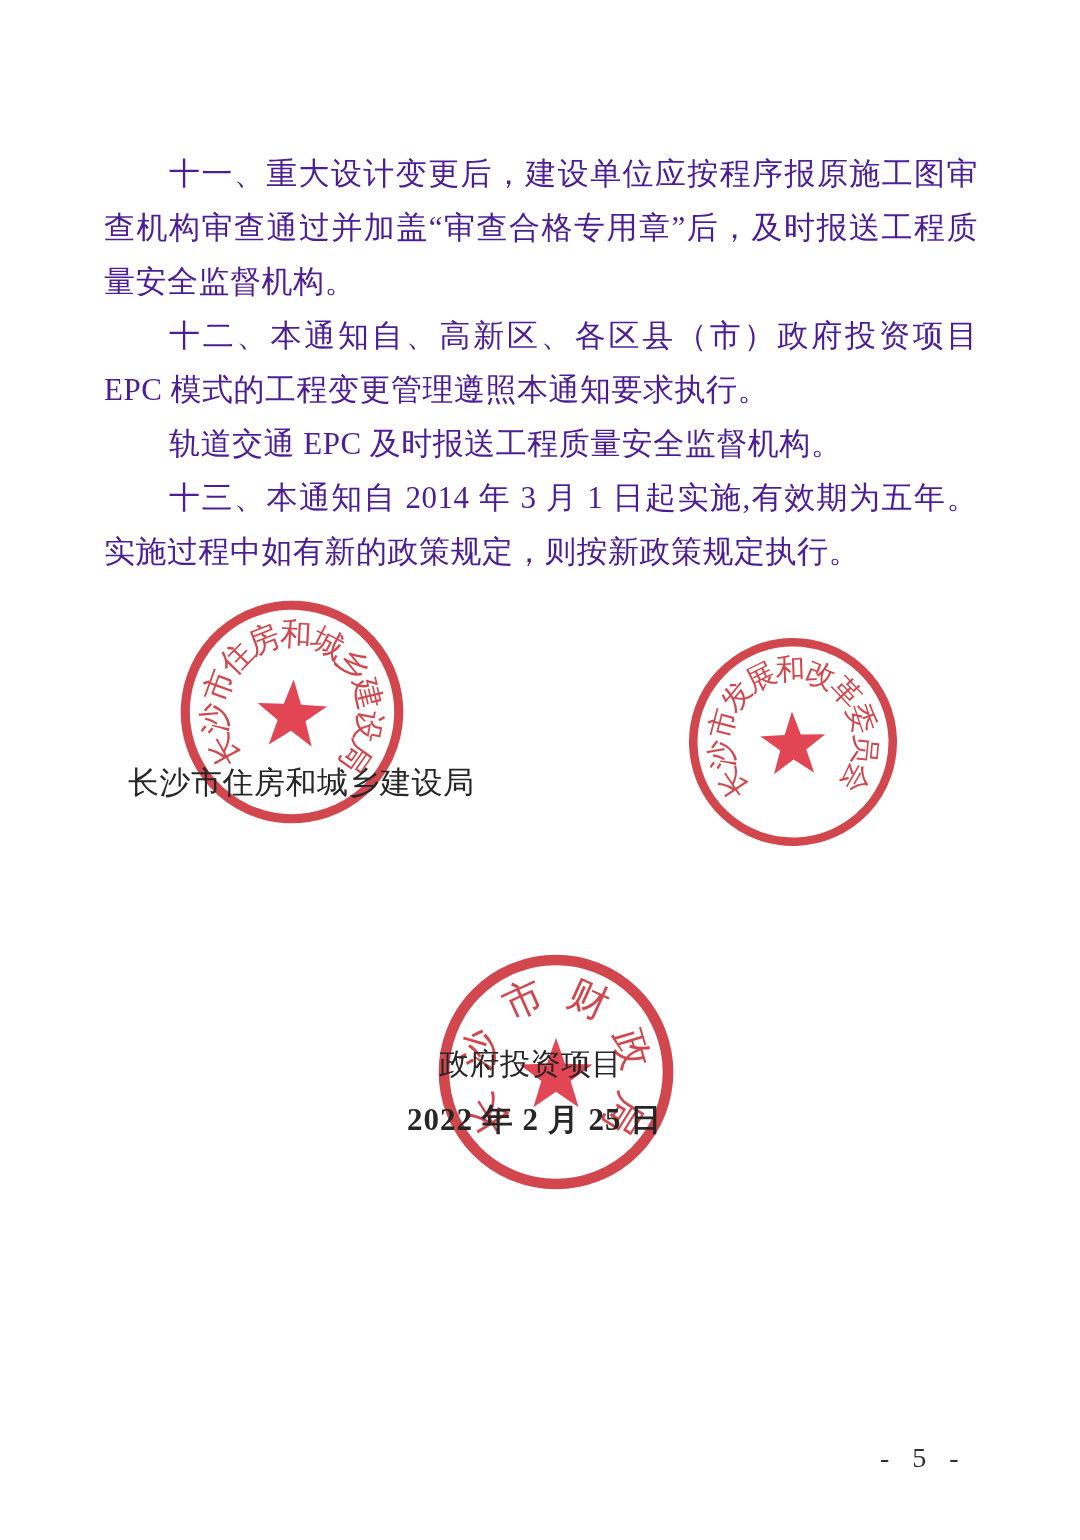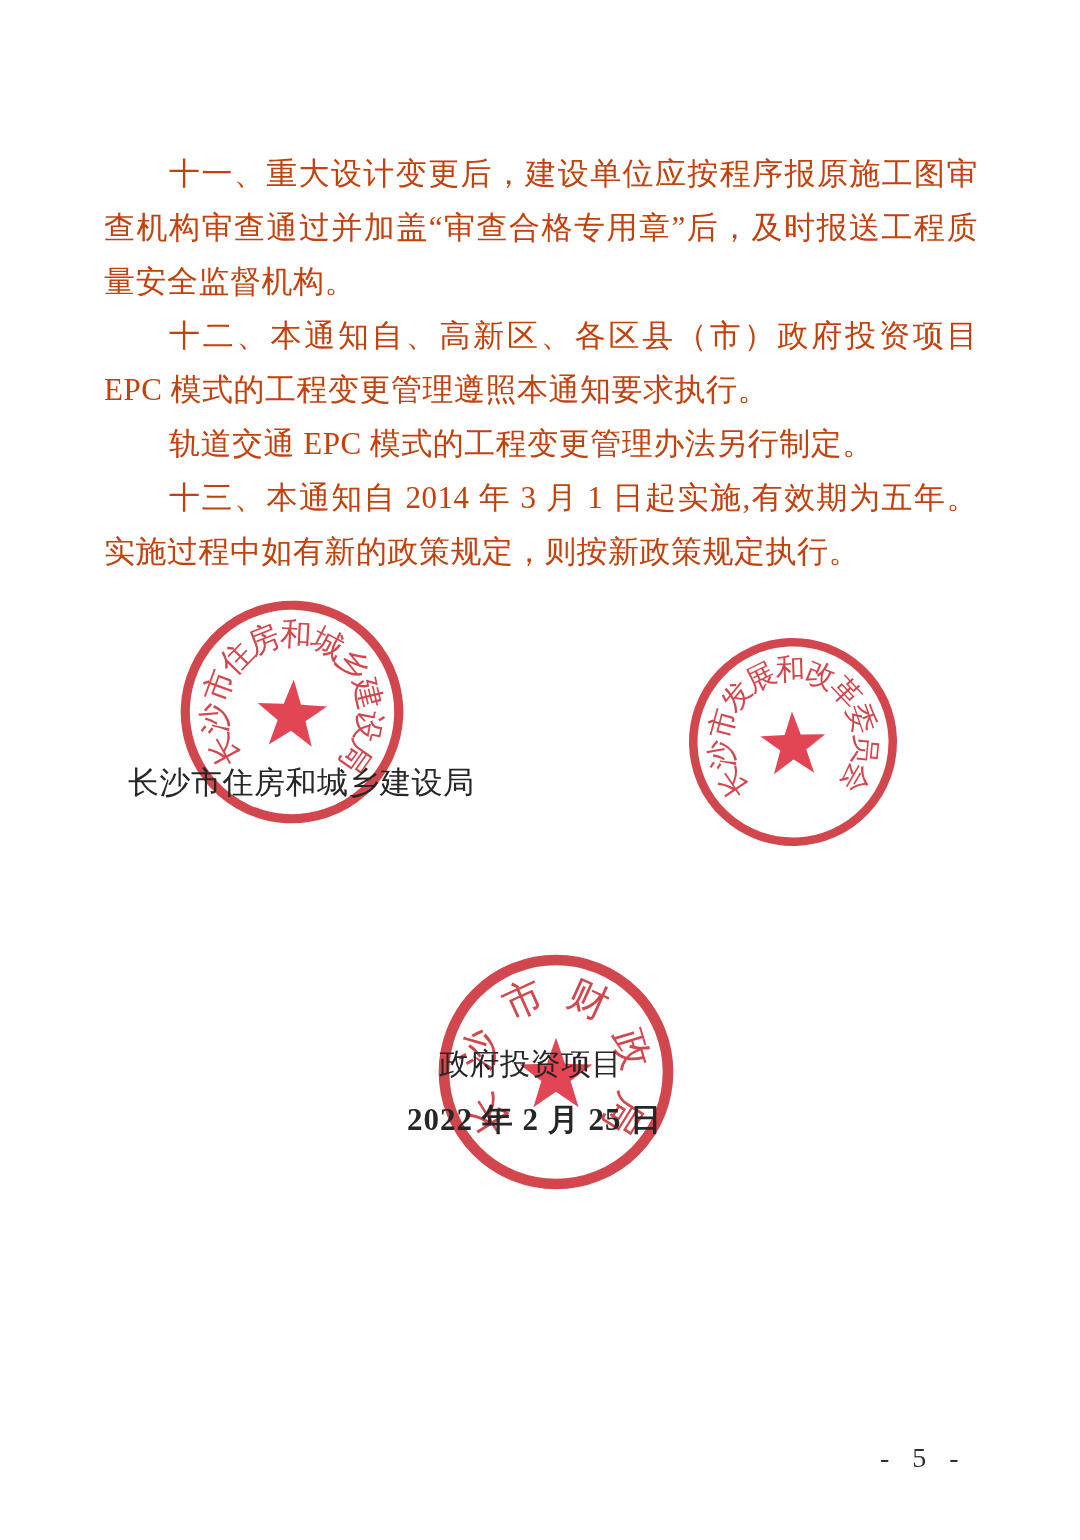--- a/index.html
+++ b/index.html
@@ -7,21 +7,21 @@
     position:relative;
     width:1080px;height:1540px;
     background:#ffffff;
     overflow:hidden;
     font-family:"Liberation Serif","DejaVu Serif",serif;
   }
   .doc-text{
     position:absolute;
     left:104px;top:147px;width:874px;
     font-size:31px;line-height:54px;
-    color:#c2410c;
+    color:#4c1d95;
     text-align:justify;
     letter-spacing:0.5px;
   }
   .doc-text p{margin:0;text-indent:65px;}
   .seal{
     position:absolute;
     opacity:0.93;
   }
   .seal svg{display:block;width:100%;height:100%;}
   .seal-1{left:170px;top:590px;width:244px;height:244px;transform:rotate(3deg);}
@@ -46,21 +46,21 @@
   }
 </style>
 </head>
 <body>
 
 <div class="page">
 
   <div class="doc-text">
     <p>十一、重大设计变更后，建设单位应按程序报原施工图审查机构审查通过并加盖“审查合格专用章”后，及时报送工程质量安全监督机构。</p>
     <p>十二、本通知自、高新区、各区县（市）政府投资项目 EPC 模式的工程变更管理遵照本通知要求执行。</p>
-    <p>轨道交通 EPC 模式的工程变更管理办法另行制定。</p>
+    <p>轨道交通 EPC 及时报送工程质量安全监督机构。</p>
     <p>十三、本通知自 2014 年 3 月 1 日起实施,有效期为五年。实施过程中如有新的政策规定，则按新政策规定执行。</p>
   </div>
 
   <div class="seal seal-1">
     <svg viewBox="0 0 240 240">
       <circle cx="120" cy="120" r="105" fill="none" stroke-width="9" stroke="#cf3a40"></circle>
       <polygon transform="translate(120,124)" points="0,-36 8.5,-11.7 34.2,-11.1 13.7,4.5 21.2,29.1 0,14.4 -21.2,29.1 -13.7,4.5 -34.2,-11.1 -8.5,-11.7" fill="#e03848"></polygon>
       <g>
           <text x="120" y="54" text-anchor="middle" font-size="31" fill="#cf3a40" transform="rotate(-122 120 120)">长</text>
           <text x="120" y="54" text-anchor="middle" font-size="31" fill="#cf3a40" transform="rotate(-97.6 120 120)">沙</text>

